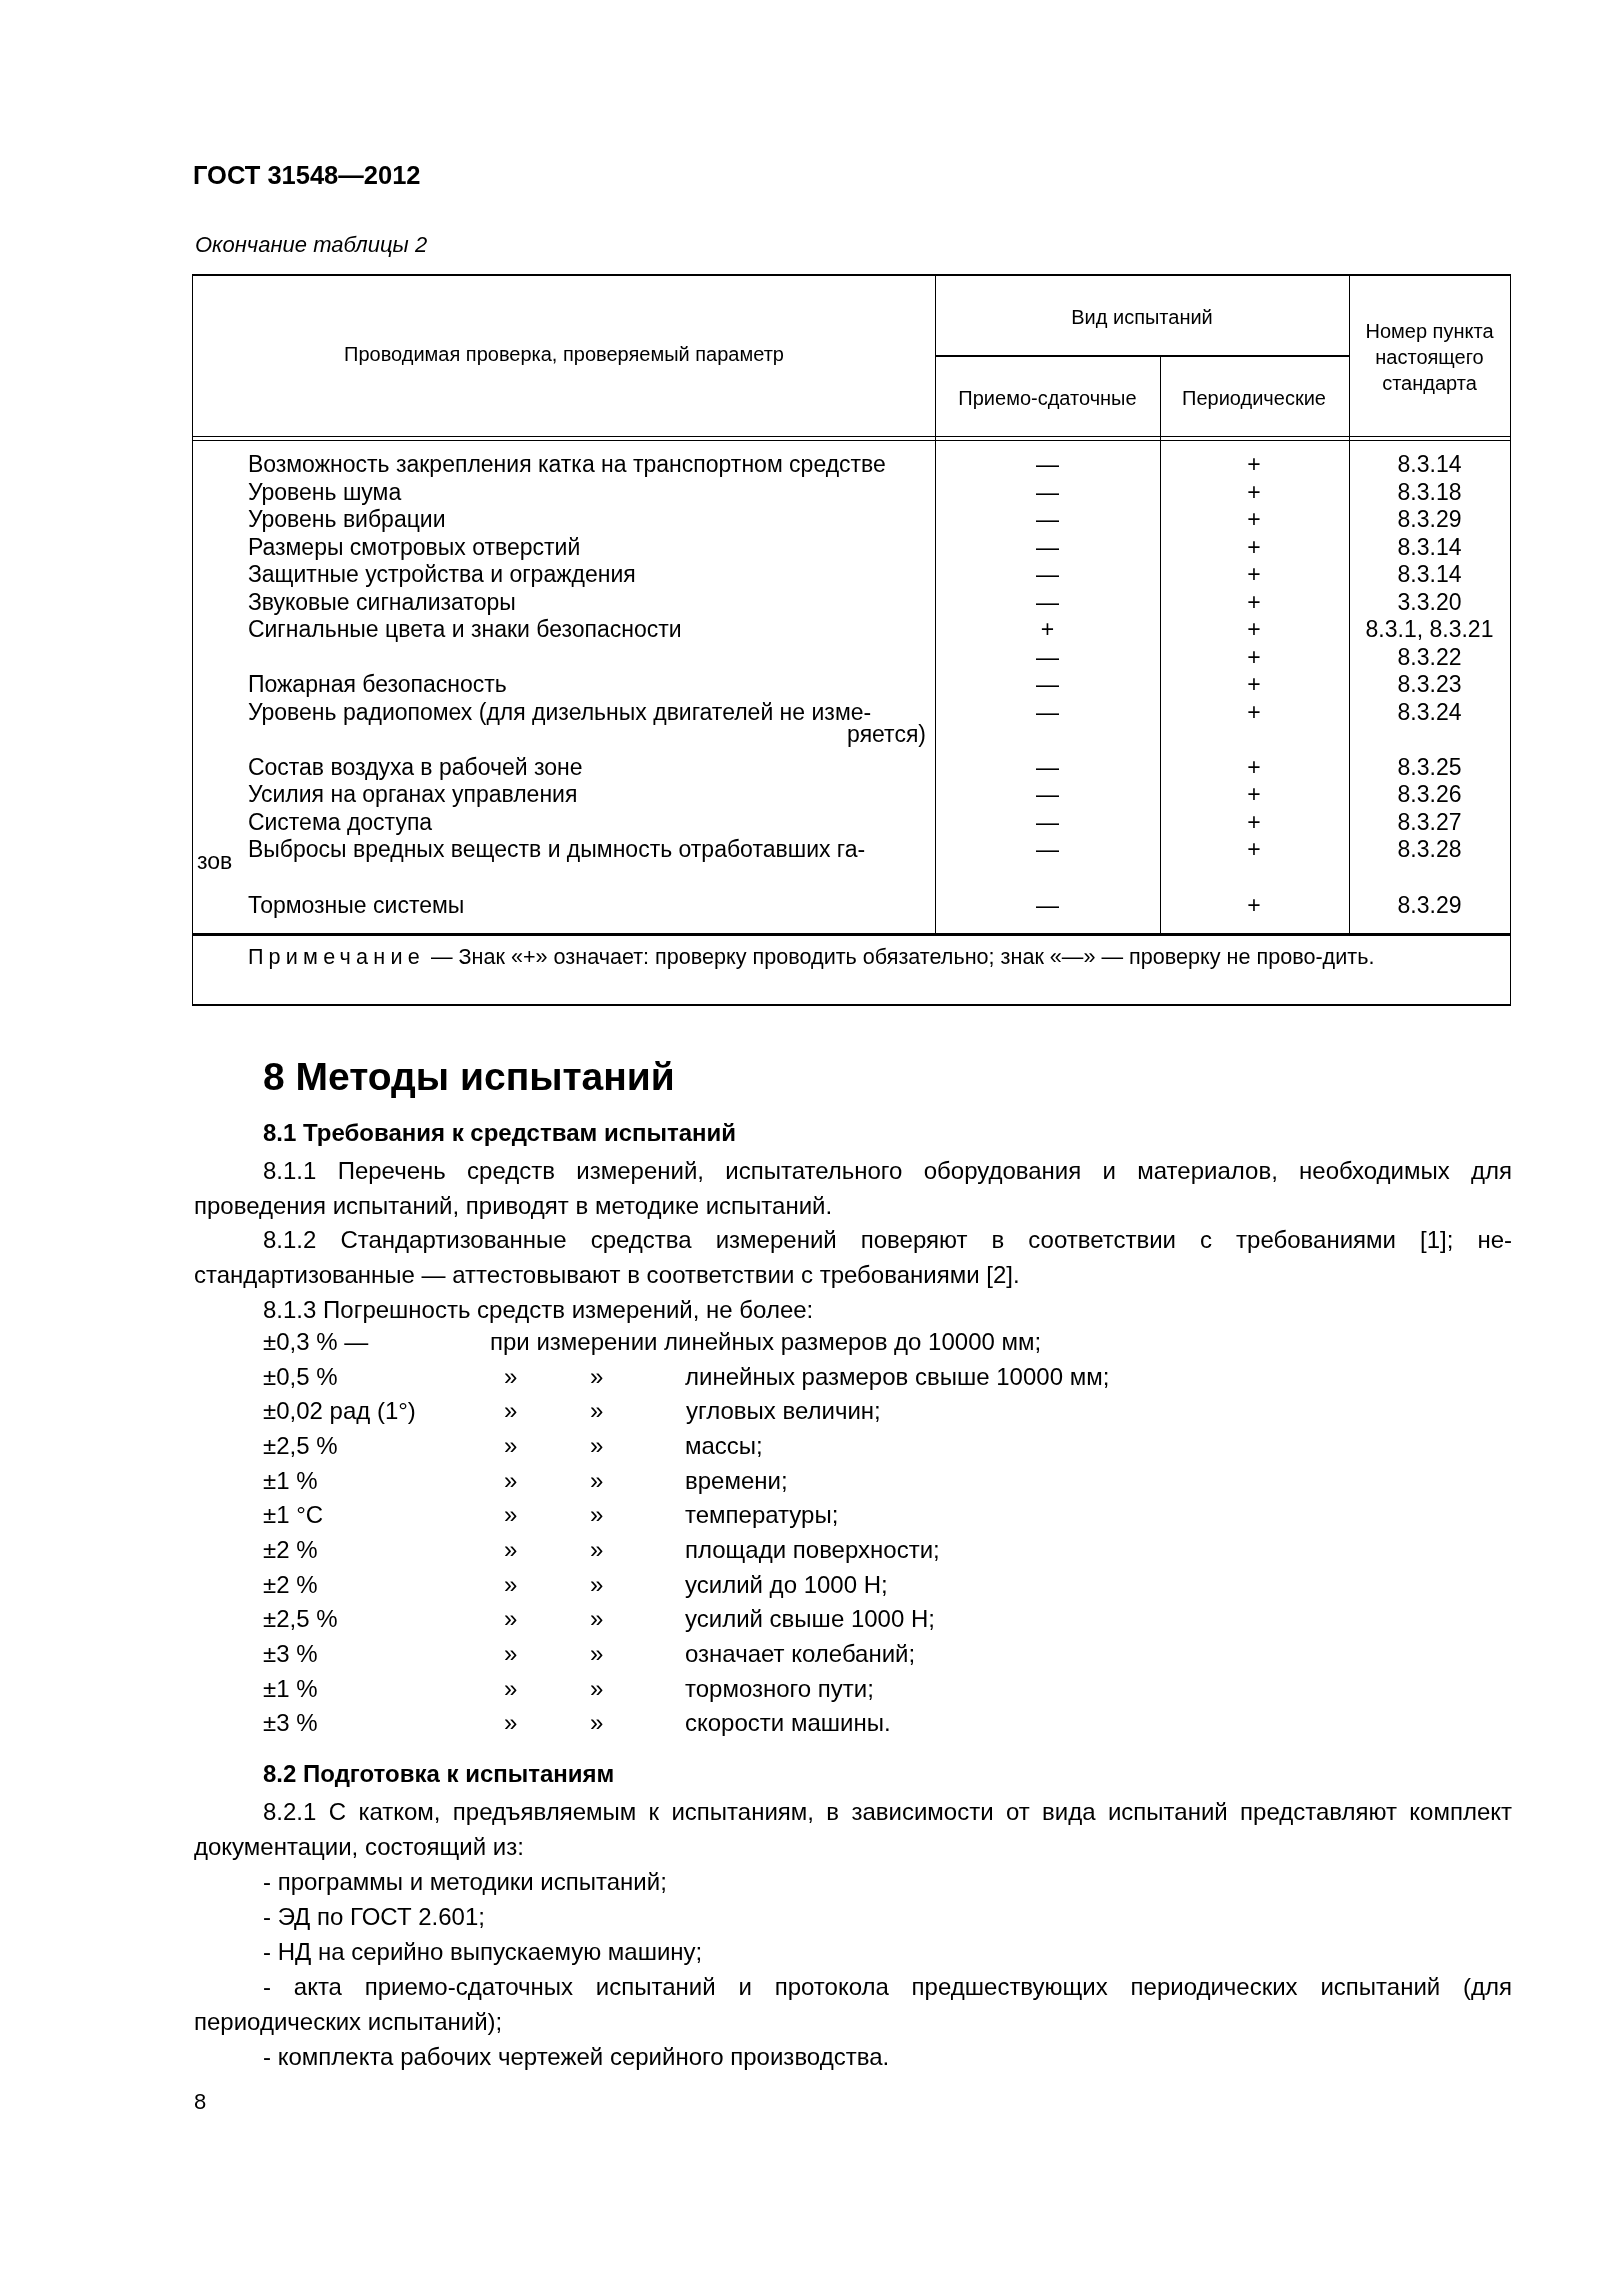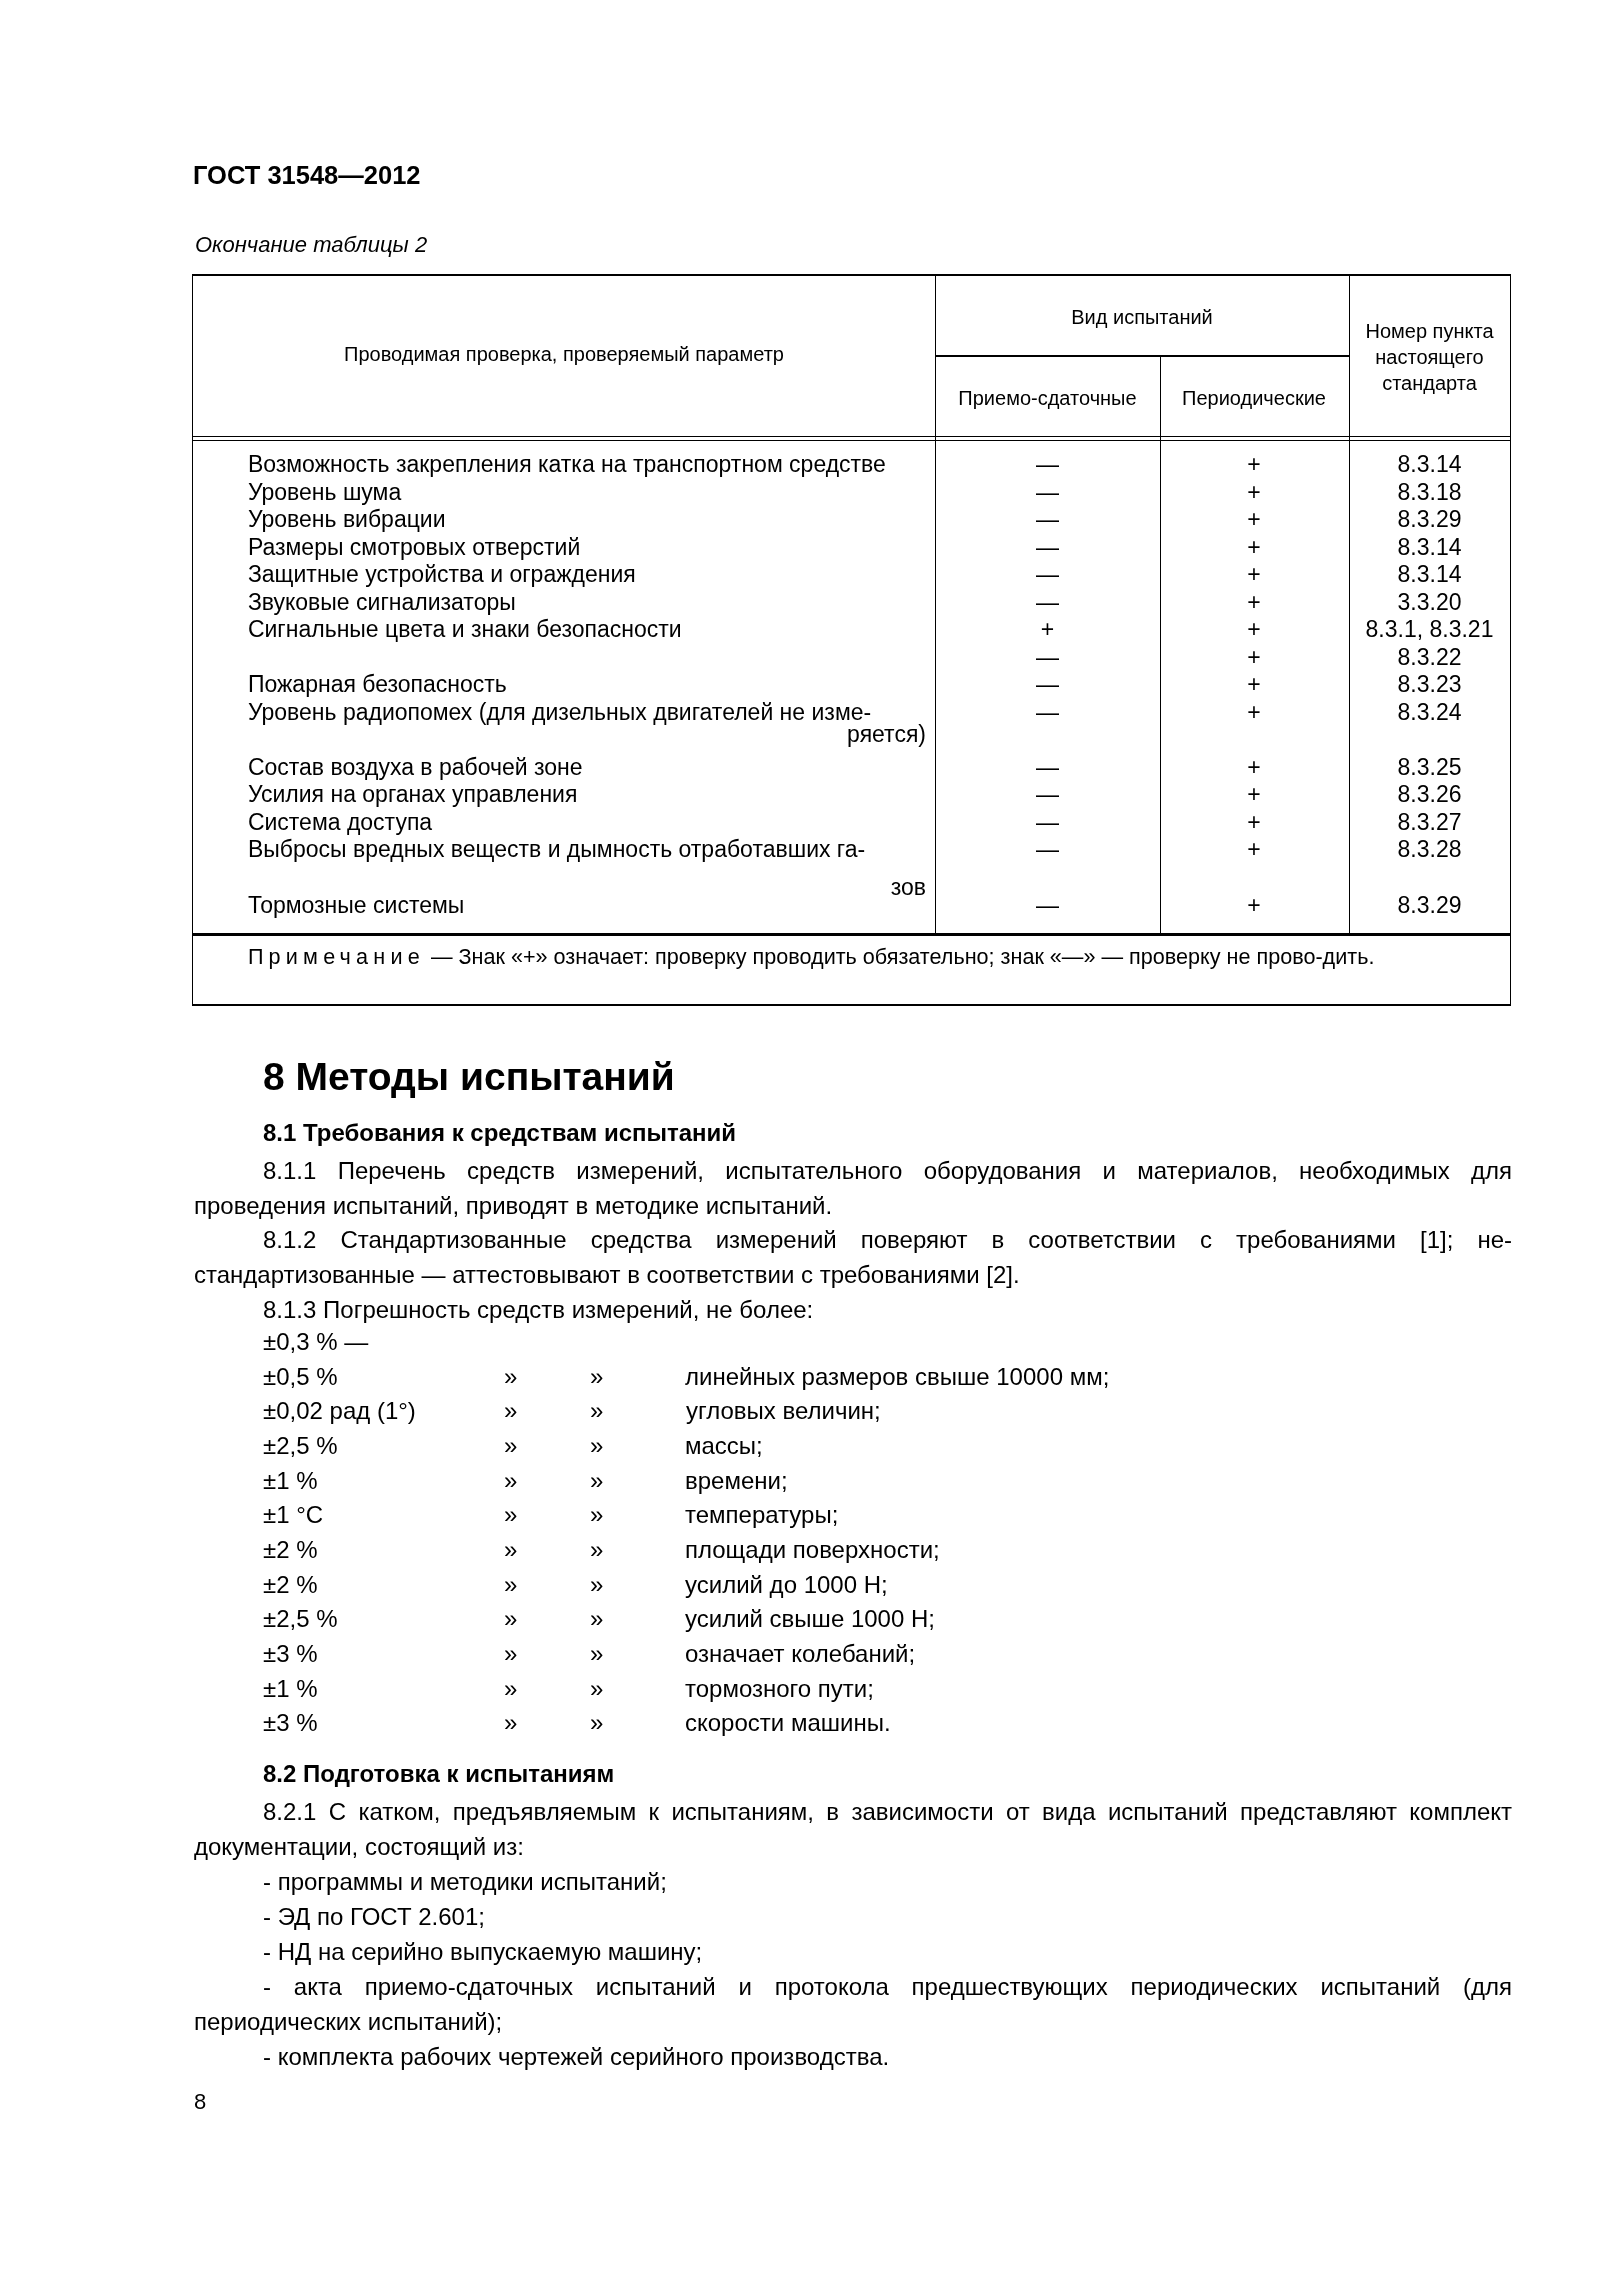--- a/index.html
+++ b/index.html
@@ -134,21 +134,21 @@
         <span class="c3">8.3.26</span>
       </div>
     <div class="row" style="height:27.5px">
         <span class="p">Система доступа</span>
         <span class="c1">—</span>
         <span class="c2">+</span>
         <span class="c3">8.3.27</span>
       </div>
     <div class="row" style="height:55px">
         <span class="p">Выбросы вредных веществ и дымность отработавших га-</span>
-        <span class="p" style="top:38px; text-indent:0;text-align:right;">зов</span>
+        <span class="p" style="top:12px; text-indent:0;">зов</span>
         <span class="c1">—</span>
         <span class="c2">+</span>
         <span class="c3">8.3.28</span>
       </div>
     <div class="row" style="height:27.5px; margin-top:1.3px;">
         <span class="p">Тормозные системы</span>
         <span class="c1">—</span>
         <span class="c2">+</span>
         <span class="c3">8.3.29</span>
       </div>
@@ -159,20 +159,21 @@
 
 <div class="abs h1">8  Методы испытаний</div>
 <div class="abs h2" style="left:263px; top:1119px;">8.1  Требования к средствам испытаний</div>
 <div class="abs para" style="top:1153px;">8.1.1  Перечень средств измерений, испытательного оборудования и материалов, необходимых для проведения испытаний, приводят в методике испытаний.</div>
 <div class="abs para" style="top:1222px;">8.1.2  Стандартизованные средства измерений поверяют в соответствии с требованиями [1]; не-стандартизованные —  аттестовывают в соответствии с требованиями [2].</div>
 <div class="abs para" style="top:1292px;">8.1.3  Погрешность средств измерений, не более:</div>
 
 <div class="abs" style="left:194px; top:1328px; width:1318px; height:419px;">
   <div class="tol-row" style="top:0px">
       <span style="left:69px">±0,3 % —</span>
+      <span style="left:296px">при измерении линейных размеров до 10000 мм;</span>
     </div>
   <div class="tol-row" style="top:35px">
       <span style="left:69px">±0,5 %</span>
       <span style="left:310px">»</span>
       <span style="left:396px">»</span>
       <span style="left:491px">линейных размеров свыше 10000 мм;</span>
     </div>
   <div class="tol-row" style="top:69px">
       <span style="left:69px">±0,02 рад (1°)</span>
       <span style="left:310px">»</span>

